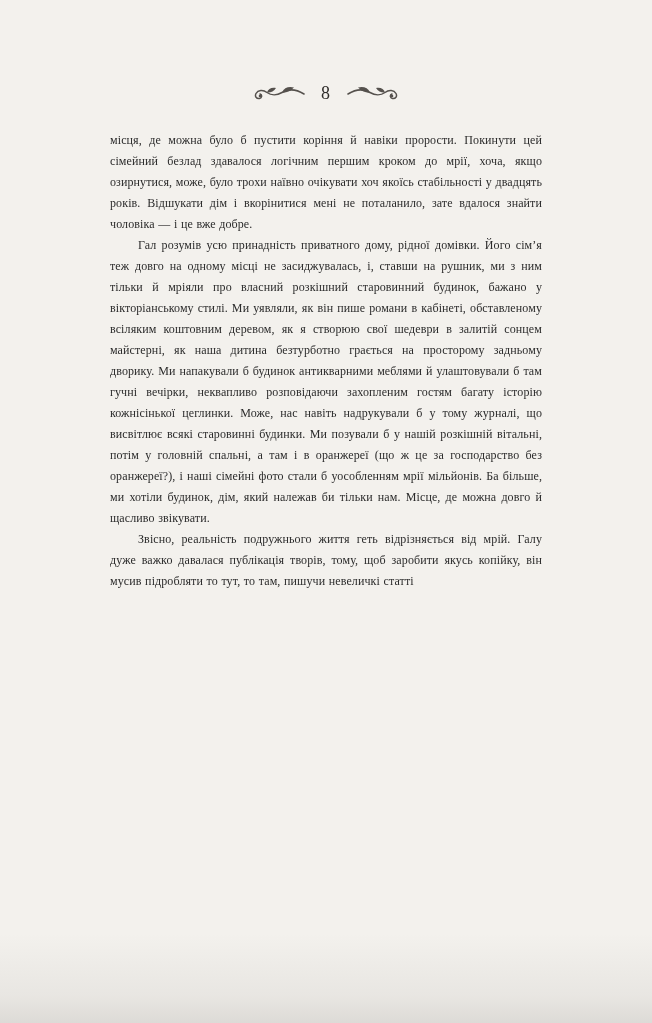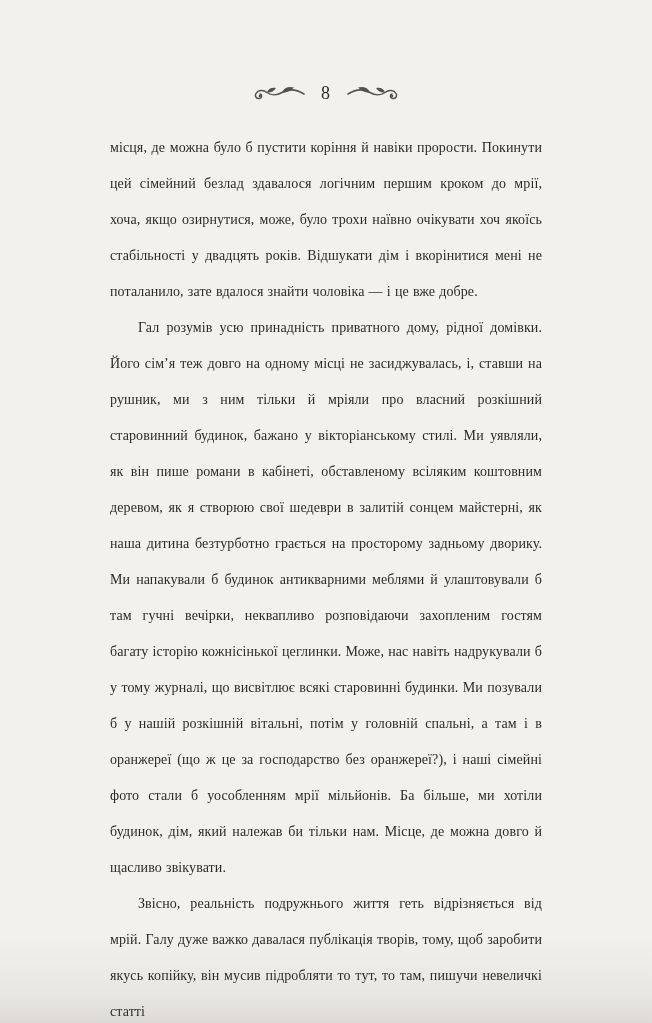--- a/index.html
+++ b/index.html
@@ -54,22 +54,22 @@
       transform: scaleX(-1);
     }
     .text-block {
       position: absolute;
       top: 130px;
       left: 110px;
       width: 432px;
     }
     .text-block p {
       margin: 0;
-      font-size: 14px;
-      line-height: 36px;
+      font-size: 12px;
+      line-height: 21px;
       text-align: justify;
       text-indent: 28px;
       letter-spacing: 0.1px;
       word-spacing: 0.5px;
     }
     .text-block p.continuation {
       text-indent: 0;
     }
   </style>
 </head>

